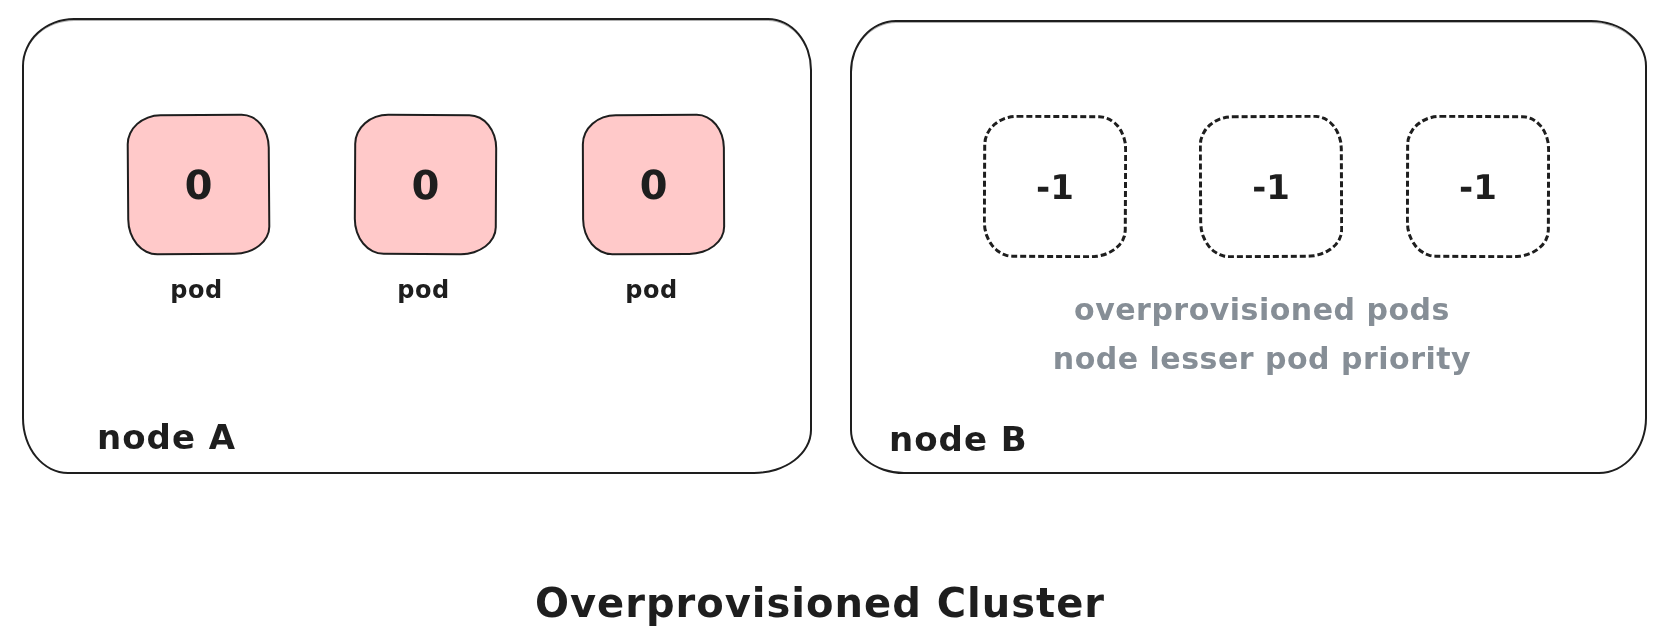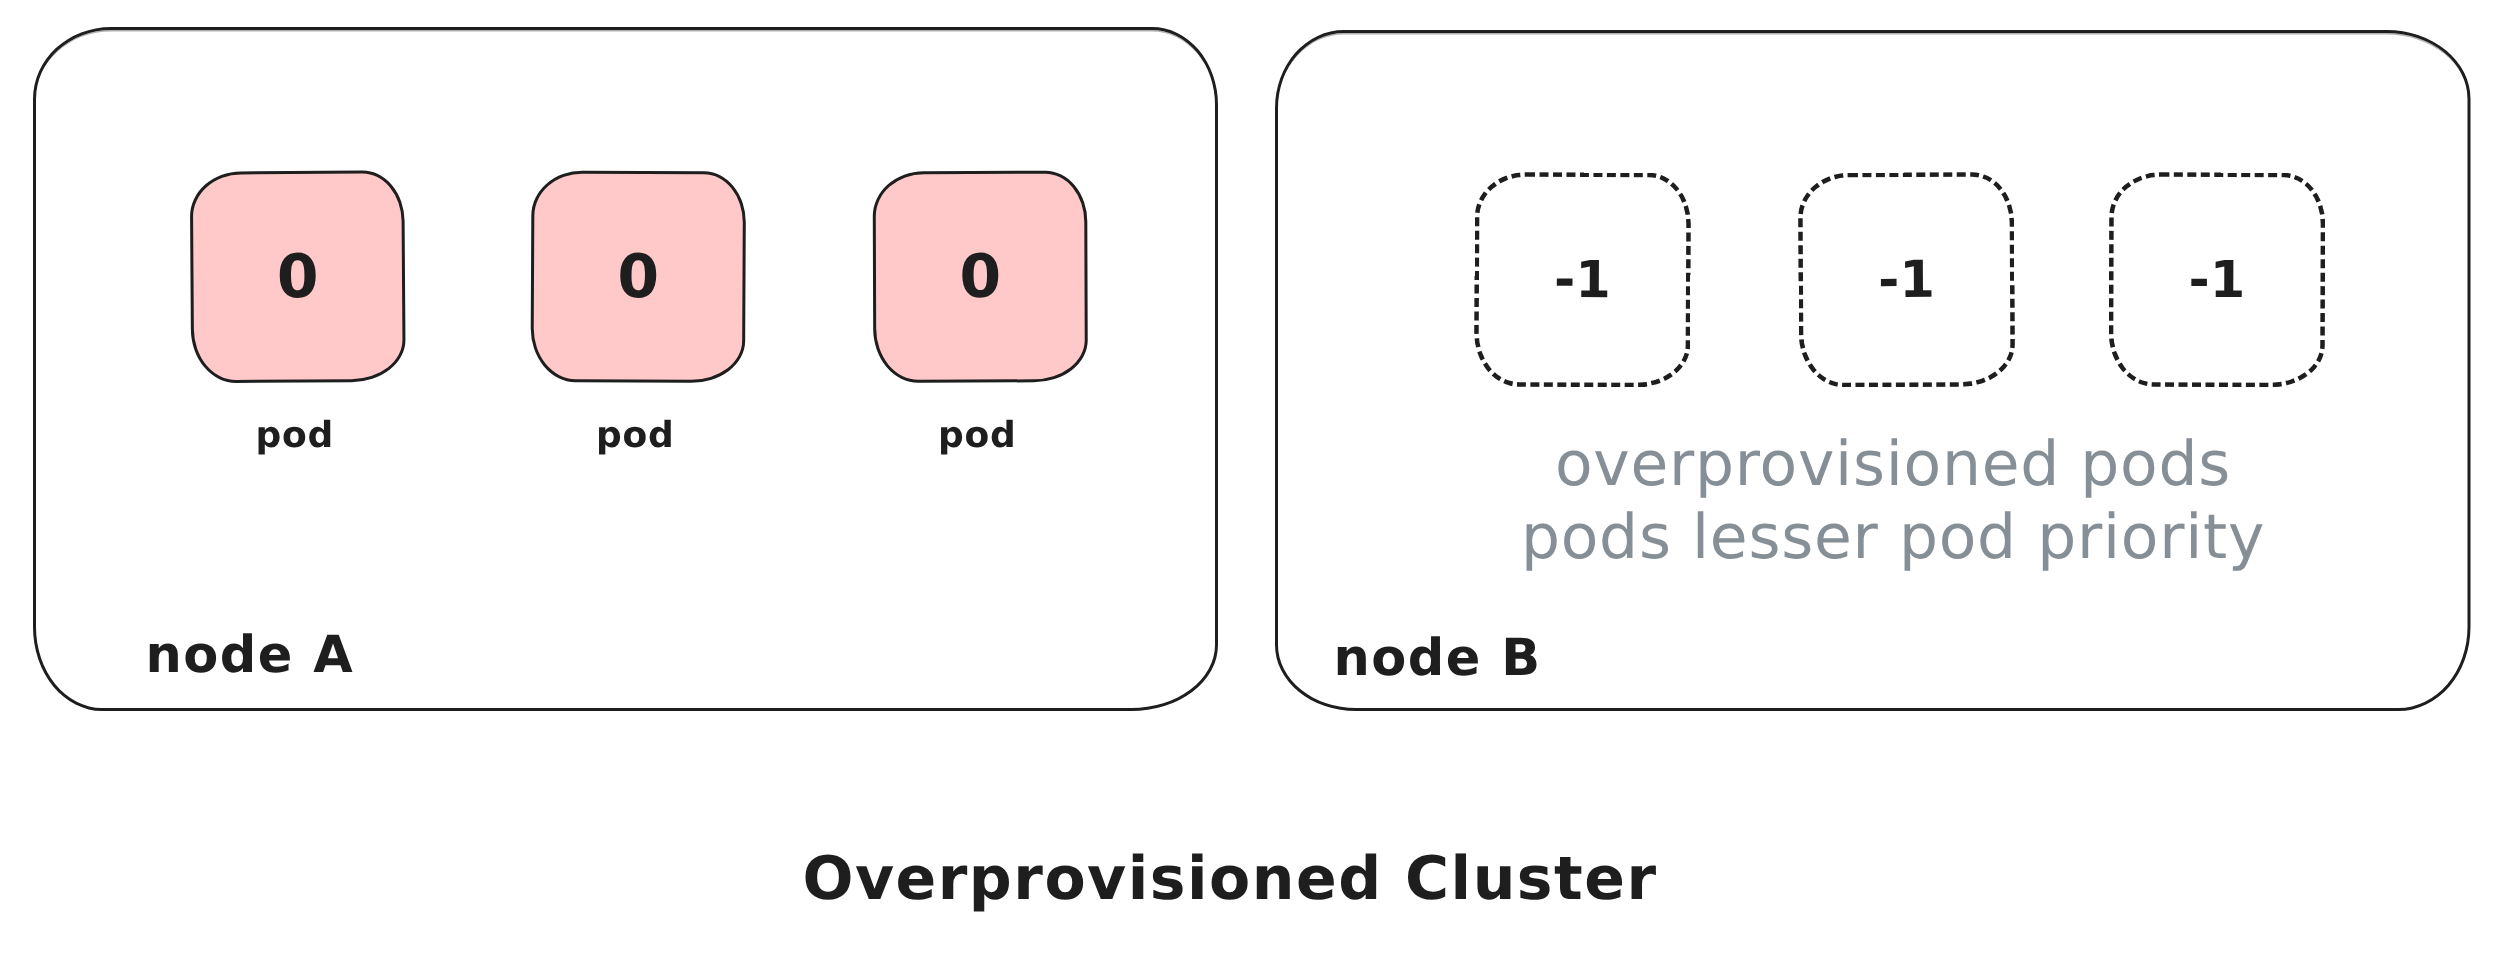--- a/index.html
+++ b/index.html
@@ -80,28 +80,28 @@
     letter-spacing: 1px;
   }
   .node-a .node-label { left: 33px; margin-left: 40px; }
   .node-b .node-label { left: 37px; }
   .caption {
     position: absolute;
     left: 90px; top: 263px;
     width: 640px;
     text-align: center;
     color: #868e96;
-    font-size: 41px;
-    font-weight: 400;
+    font-size: 30px;
+    font-weight: 700;
     line-height: 49px;
     letter-spacing: 0.5px;
   }
   .diagram-title {
     position: absolute;
-    left: 0; top: 563px;
+    left: 0; top: 580px;
     width: 1640px;
     text-align: center;
     font-size: 40px;
     font-weight: 600;
     letter-spacing: 1px;
   }
 </style>
 </head>
 <body>
 
@@ -131,21 +131,21 @@
     </div>
     <div class="pod-dashed p2">
       <span>-1</span>
     </div>
     <div class="pod-dashed p3">
       <span>-1</span>
     </div>
 
     <div class="caption">
       <div>overprovisioned pods</div>
-      <div>pods lesser pod priority</div>
+      <div>node lesser pod priority</div>
     </div>
 
     <div class="node-label">node B</div>
   </div>
 
   <div class="diagram-title">Overprovisioned Cluster</div>
 
 </div>
 
 </body></html>

